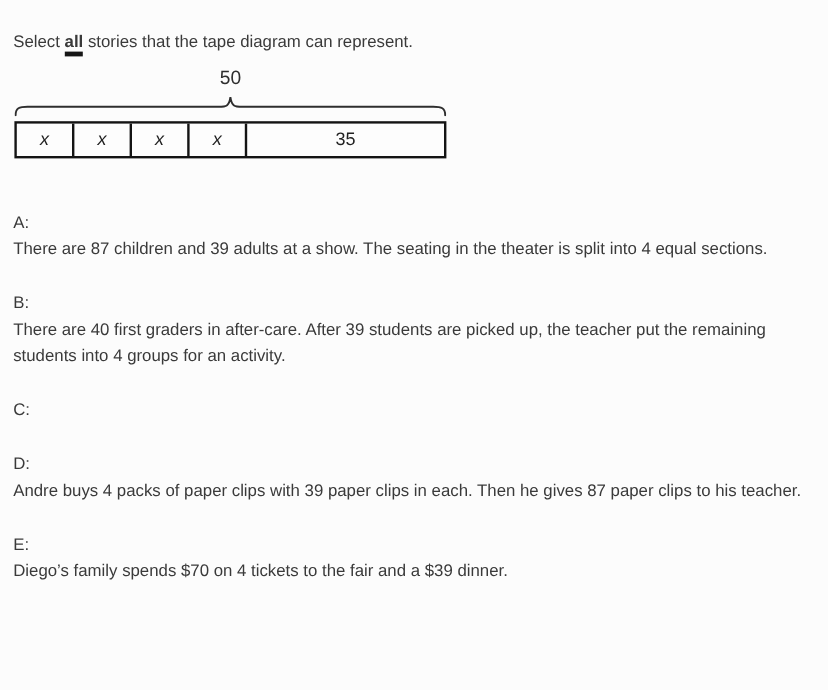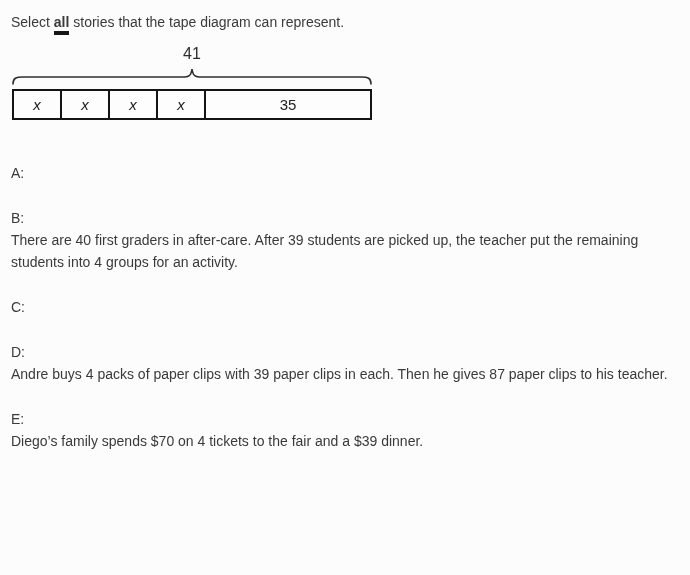--- a/index.html
+++ b/index.html
@@ -7,21 +7,21 @@
     background: #fcfcfc;
     font-family: "Liberation Sans", "DejaVu Sans", sans-serif;
     color: #3a3a3a;
     -webkit-font-smoothing: antialiased;
   }
   .page {
     position: relative;
     width: 690px;
     height: 495px;
     box-sizing: border-box;
-    padding: 12px 14px 0 11px;
+    padding: 24px 14px 0 11px;
     overflow: hidden;
   }
   .prompt {
     margin: 0;
     font-size: 14px;
     line-height: 20px;
   }
   .emph {
     font-weight: 700;
     border-bottom: 4px solid #161616;
@@ -70,21 +70,21 @@
   .option p { margin: 0; }
 </style>
 </head>
 <body>
 
 <div class="page">
 
   <p class="prompt"><span>Select </span><span class="emph">all</span><span> stories that the tape diagram can represent.</span></p>
 
   <div class="diagram">
-    <div class="total">41</div>
+    <div class="total">50</div>
     <svg class="brace" viewBox="0 0 360 20" width="360" height="20" aria-hidden="true">
       <path d="M1,19 C1,13 4,12 11,12 L170,12 C177,12 179,11 180,4 C181,11 183,12 190,12 L349,12 C356,12 359,13 359,19" fill="none" stroke="#2e2e2e" stroke-width="1.6" stroke-linecap="round"></path>
     </svg>
     <div class="bar">
       <div class="cell x-cell">
           <span>x</span>
         </div>
       <div class="cell x-cell">
           <span>x</span>
         </div>
@@ -97,20 +97,21 @@
       <div class="cell last">
           <span>35</span>
         </div>
     </div>
   </div>
 
   <div class="options">
 
     <div class="option">
       <span class="label">A:</span>
+      <p>There are 87 children and 39 adults at a show. The seating in the theater is split into 4 equal sections.</p>
     </div>
 
     <div class="option">
       <span class="label">B:</span>
       <p>There are 40 first graders in after-care. After 39 students are picked up, the teacher put the remaining students into 4 groups for an activity.</p>
     </div>
 
     <div class="option">
       <span class="label">C:</span>
     </div>

